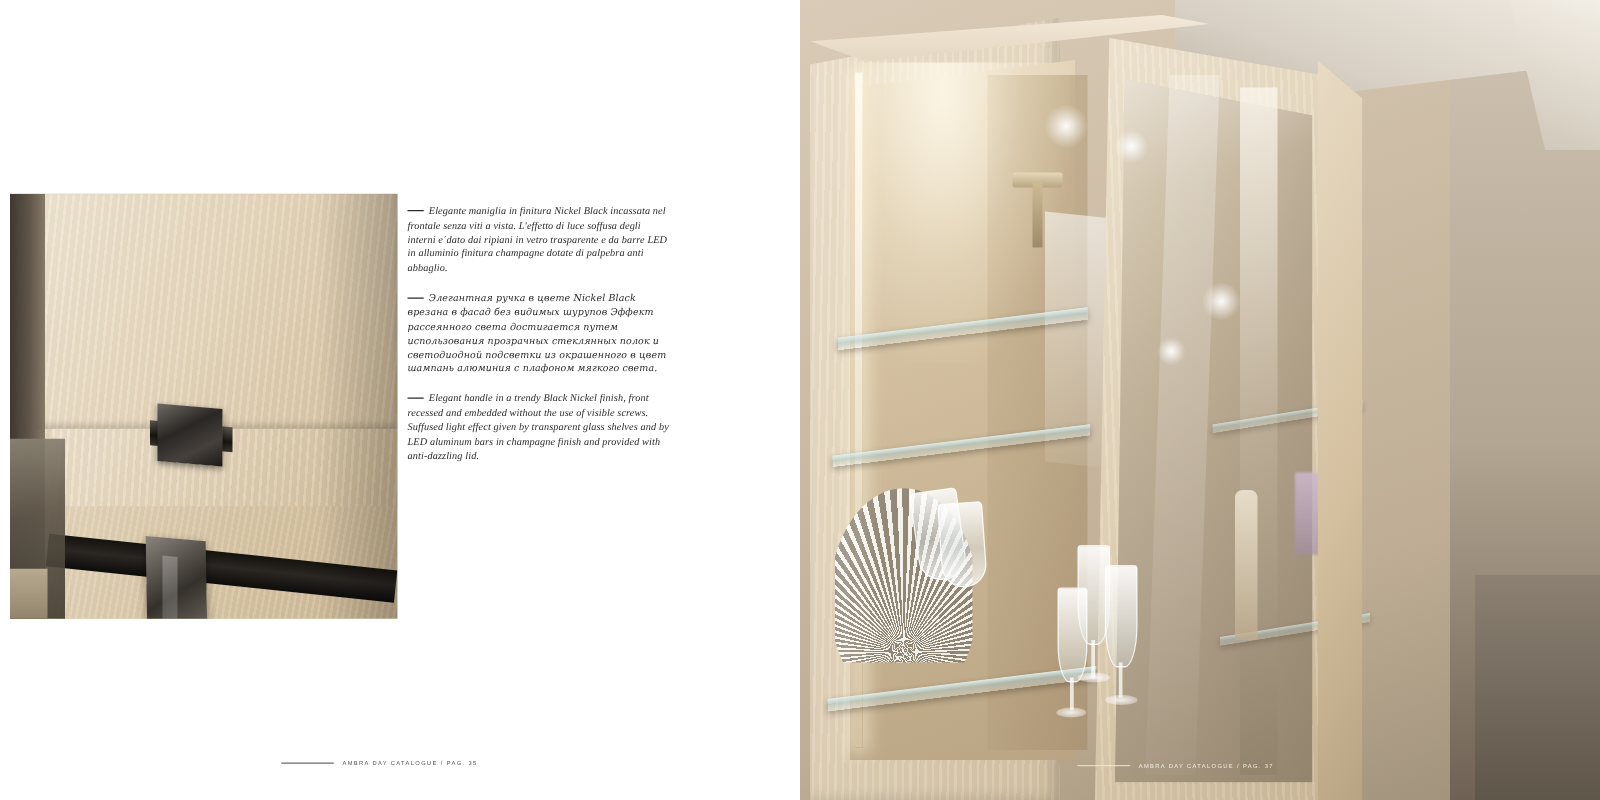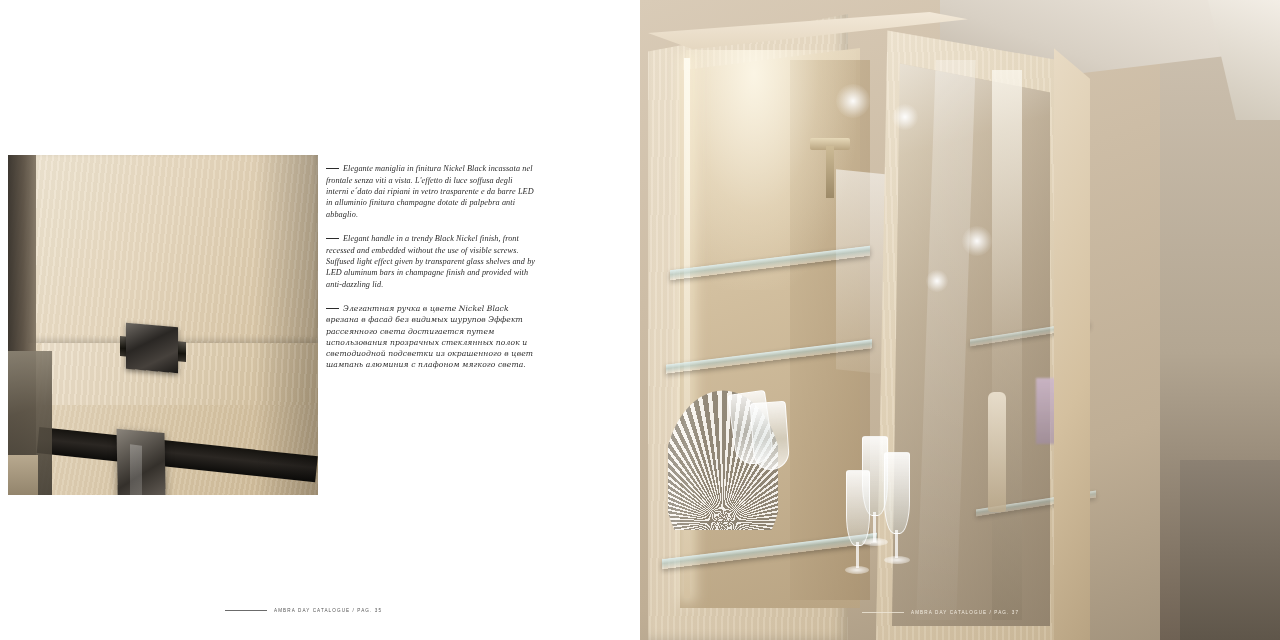--- a/index.html
+++ b/index.html
@@ -369,22 +369,22 @@
       <div class="dp-layer dp-floor"></div>
       <div class="dp-layer dp-handle-notch"></div>
       <div class="dp-layer dp-handle-top"></div>
       <div class="dp-layer dp-handle-body"></div>
       <div class="dp-layer dp-handle-gloss"></div>
       <div class="dp-layer dp-shadow-right"></div>
     </div>
 
     <div class="text-col">
       <p class="para"><span class="rule"></span><span>Elegante maniglia in finitura Nickel Black incassata nel frontale senza viti a vista. L'effetto di luce soffusa  degli interni e´dato dai ripiani in vetro trasparente e da barre LED  in alluminio finitura champagne dotate di palpebra anti abbaglio.</span></p>
+      <p class="para cyr"><span class="rule"></span><span>Элегантная ручка в цвете Nickel Black врезана в фасад без видимых шурупов Эффект рассеянного света достигается путем использования прозрачных стеклянных полок и светодиодной подсветки из окрашенного в цвет шампань алюминия с плафоном мягкого света.</span></p>
       <p class="para"><span class="rule"></span><span>Elegant handle in a trendy Black Nickel finish, front recessed and embedded without the use of visible screws. Suffused light effect  given by transparent glass shelves and by LED aluminum bars in champagne finish and provided with  anti-dazzling lid.</span></p>
-      <p class="para cyr"><span class="rule"></span><span>Элегантная ручка в цвете Nickel Black врезана в фасад без видимых шурупов Эффект рассеянного света достигается путем использования прозрачных стеклянных полок и светодиодной подсветки из окрашенного в цвет шампань алюминия с плафоном мягкого света.</span></p>
     </div>
 
     <div class="footer-left">
       <div class="footer-rule"></div>
       <div class="footer-text">AMBRA DAY CATALOGUE  /  PAG. 35</div>
     </div>
   </div>
 
   <div class="page-right">
     <div class="rp rp-wall"></div>

